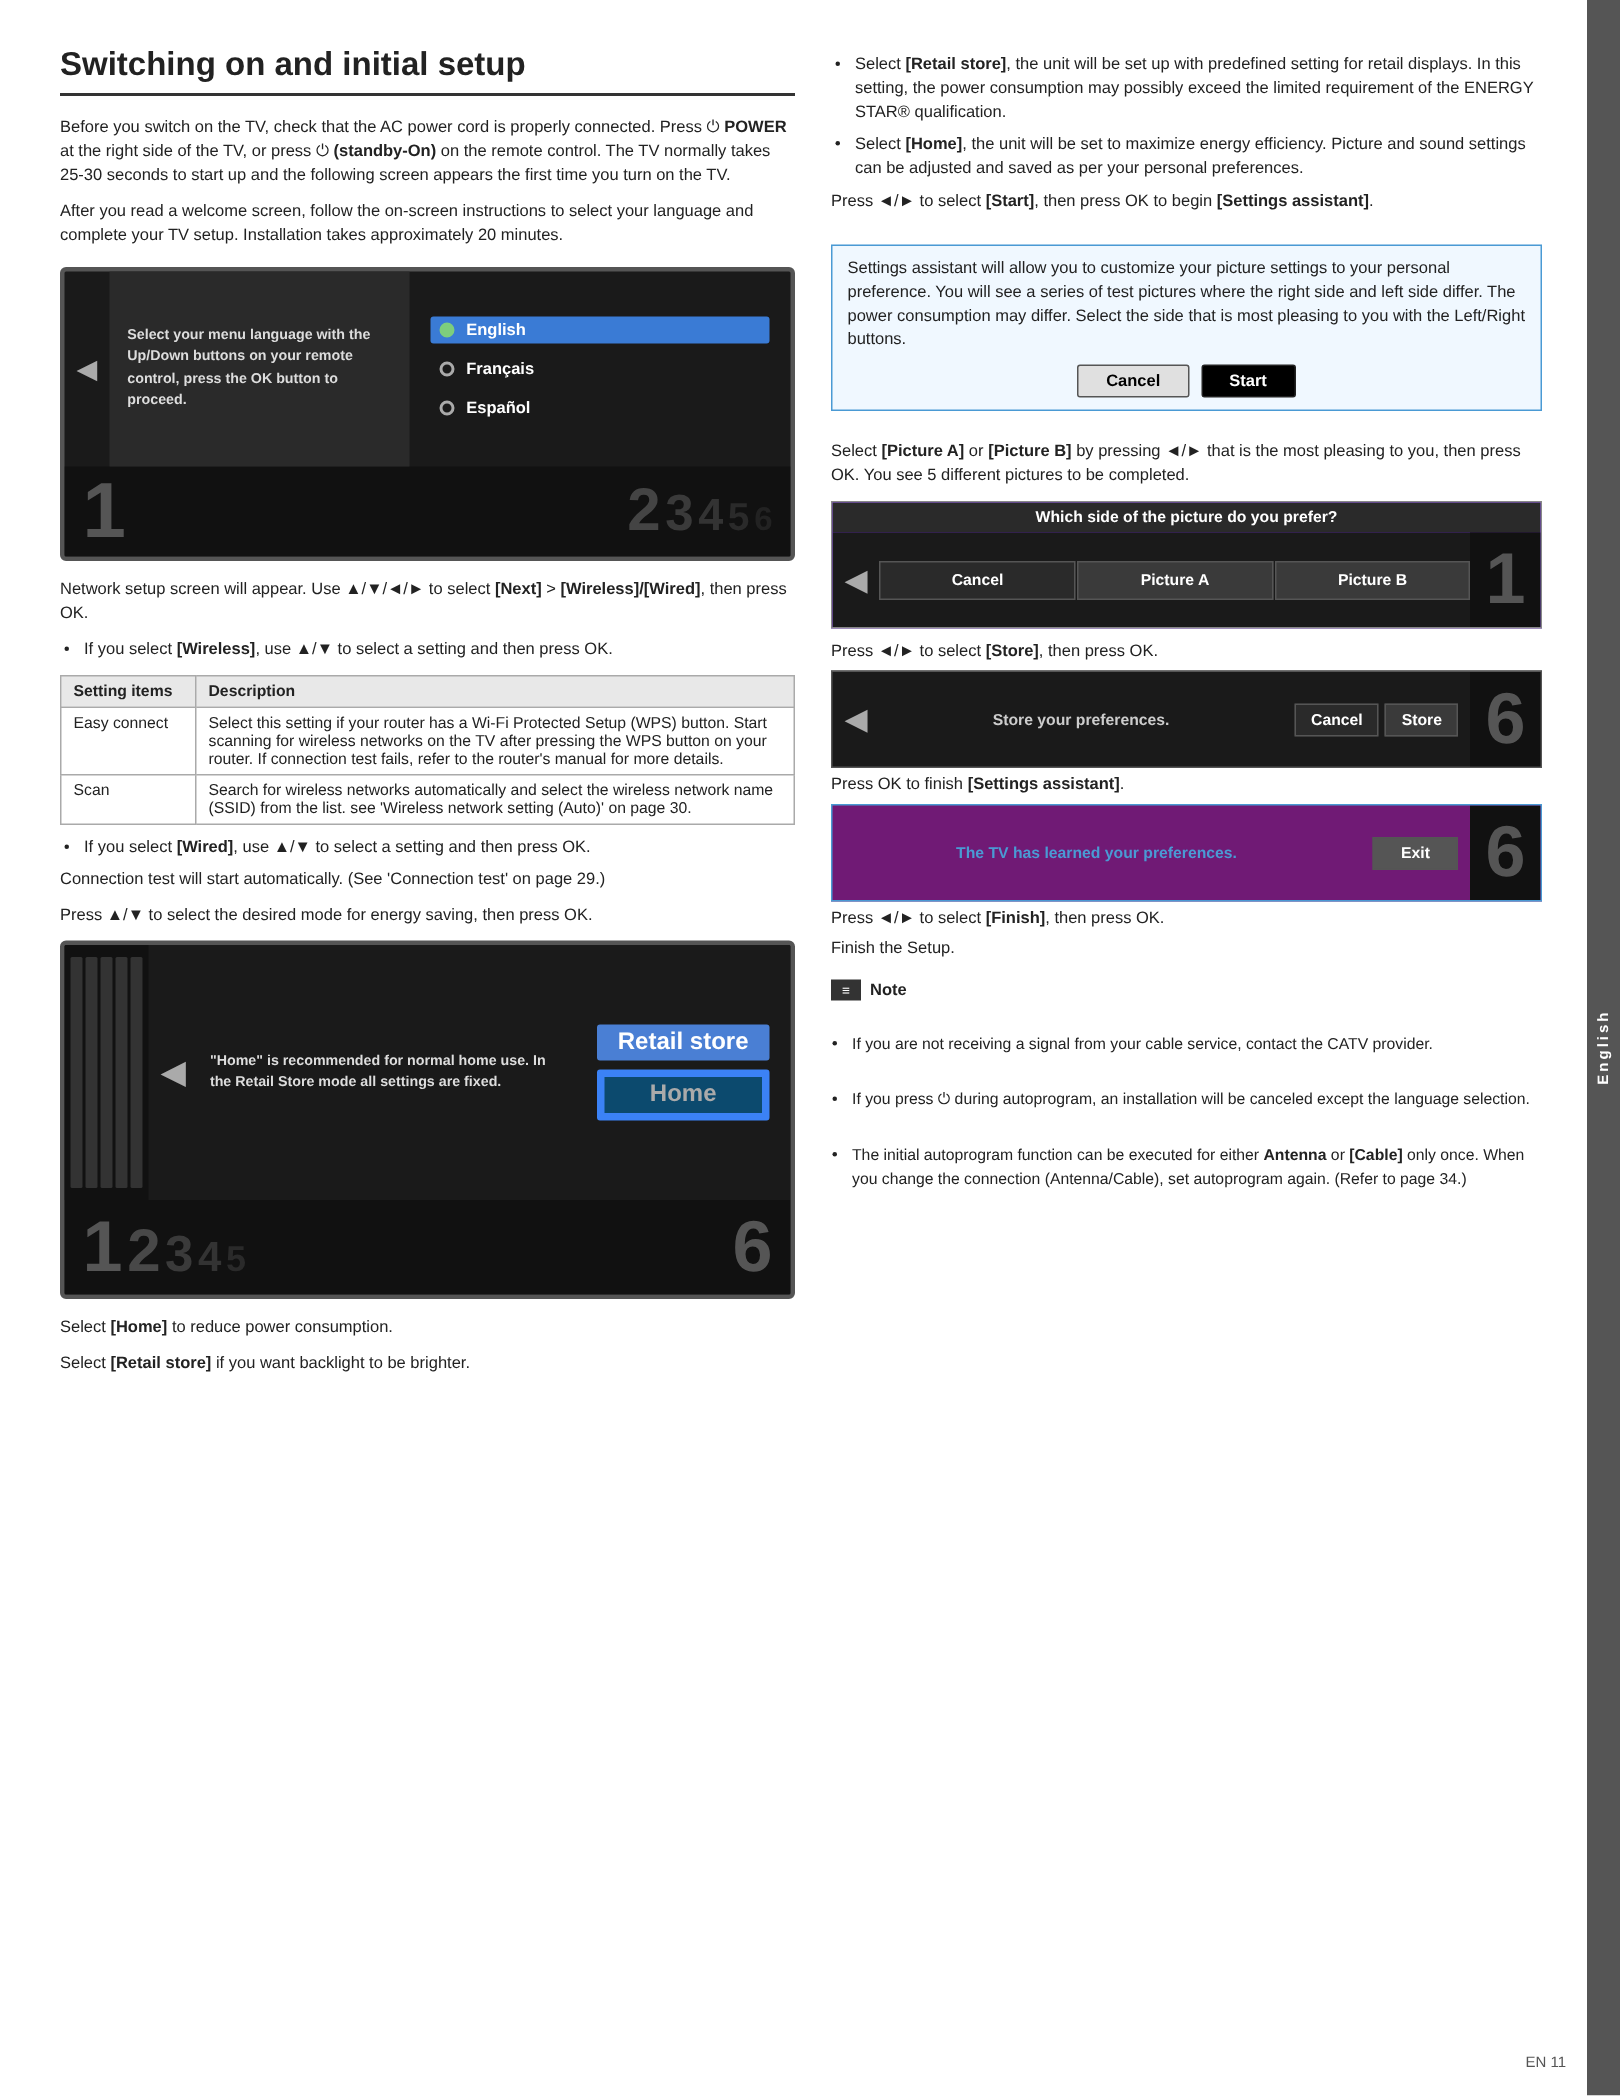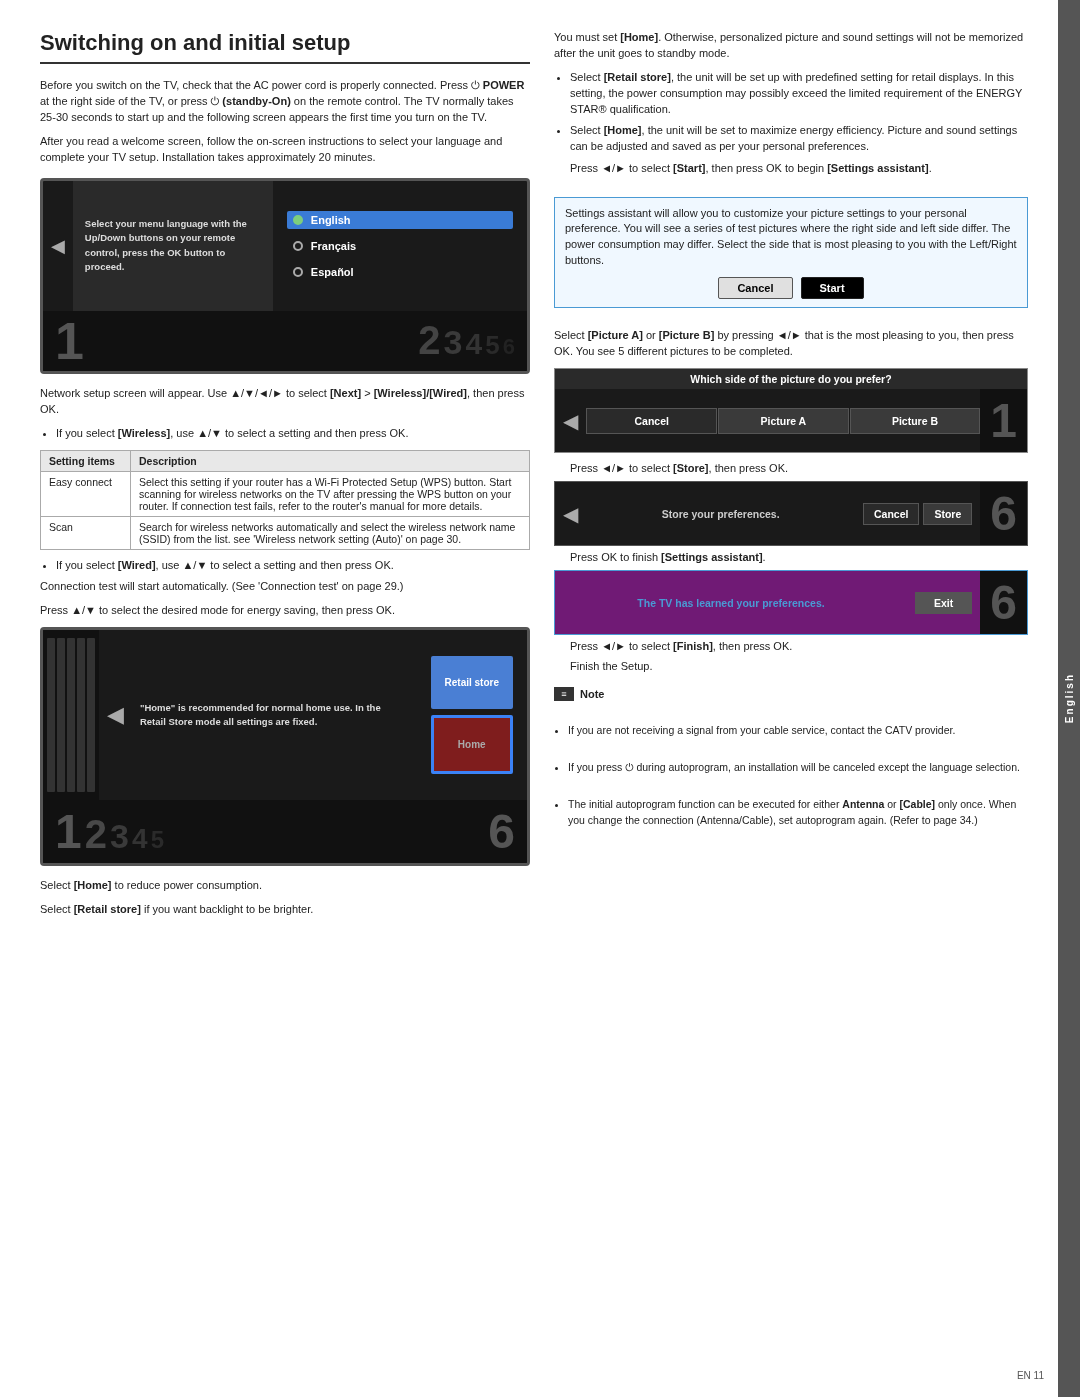--- a/index.html
+++ b/index.html
@@ -177,36 +177,36 @@
     ul.bullet-list {
       margin: 6px 0 6px 16px;
     }
     ul.bullet-list li {
       margin-bottom: 5px;
       line-height: 1.45;
       font-size: 11px;
     }
 
     .tv-btn {
-      padding: 21px 14px;
-      font-size: 10px;
+      padding: 3px 14px;
+      font-size: 16px;
       font-weight: bold;
       border-radius: 2px;
       text-align: center;
       cursor: pointer;
     }
     .tv-btn-retail {
       background: #4a7fd4;
       color: #fff;
       border: none;
     }
     .tv-btn-home {
-      background: #7f1d1d;
+      background: #0c4a6e;
       color: #aaa;
-      border: 3px solid #3b82f6;
+      border: 5px solid #3b82f6;
     }
 
     
     .info-box {
       border: 1.5px solid #4a9ad4;
       background: #f0f8ff;
       padding: 8px 10px;
       margin: 20px 0;
       font-size: 10.5px;
       line-height: 1.45;
@@ -335,21 +335,21 @@
       font-weight: bold;
       color: #444;
       line-height: 1;
     }
     .stripe-v {
       width: 8px;
       background: #333;
       border-radius: 1px;
     }
 
-    .press-text { margin: 4px 16px; font-size: 11px; }
+    .press-text { margin: 4px 0; font-size: 11px; }
   </style>
 </head>
 <body>
 
 <div class="page-container">
   <div class="main-content">
 
     <div class="left-col">
 
       <h1 class="page-title">Switching on and initial setup</h1>
@@ -462,21 +462,20 @@
         </div>
       </div>
 
       <p>Select <strong>[Home]</strong> to reduce power consumption.</p>
       <p>Select <strong>[Retail store]</strong> if you want backlight to be brighter.</p>
 
     </div>
 
     <div class="right-col">
 
-      <p>You must set <strong>[Home]</strong>. Otherwise, personalized picture and sound settings will not be memorized after the unit goes to standby mode.</p>
 
       <ul class="bullet-list">
         <li>Select <strong>[Retail store]</strong>, the unit will be set up with predefined setting for retail displays. In this setting, the power consumption may possibly exceed the limited requirement of the ENERGY STAR® qualification.</li>
         <li>Select <strong>[Home]</strong>, the unit will be set to maximize energy efficiency. Picture and sound settings can be adjusted and saved as per your personal preferences.</li>
       </ul>
 
       <p class="press-text">Press ◄/► to select <strong>[Start]</strong>, then press OK to begin <strong>[Settings assistant]</strong>.</p>
 
       <div class="info-box">
         <p>Settings assistant will allow you to customize your picture settings to your personal preference. You will see a series of test pictures where the right side and left side differ. The power consumption may differ. Select the side that is most pleasing to you with the Left/Right buttons.</p>

